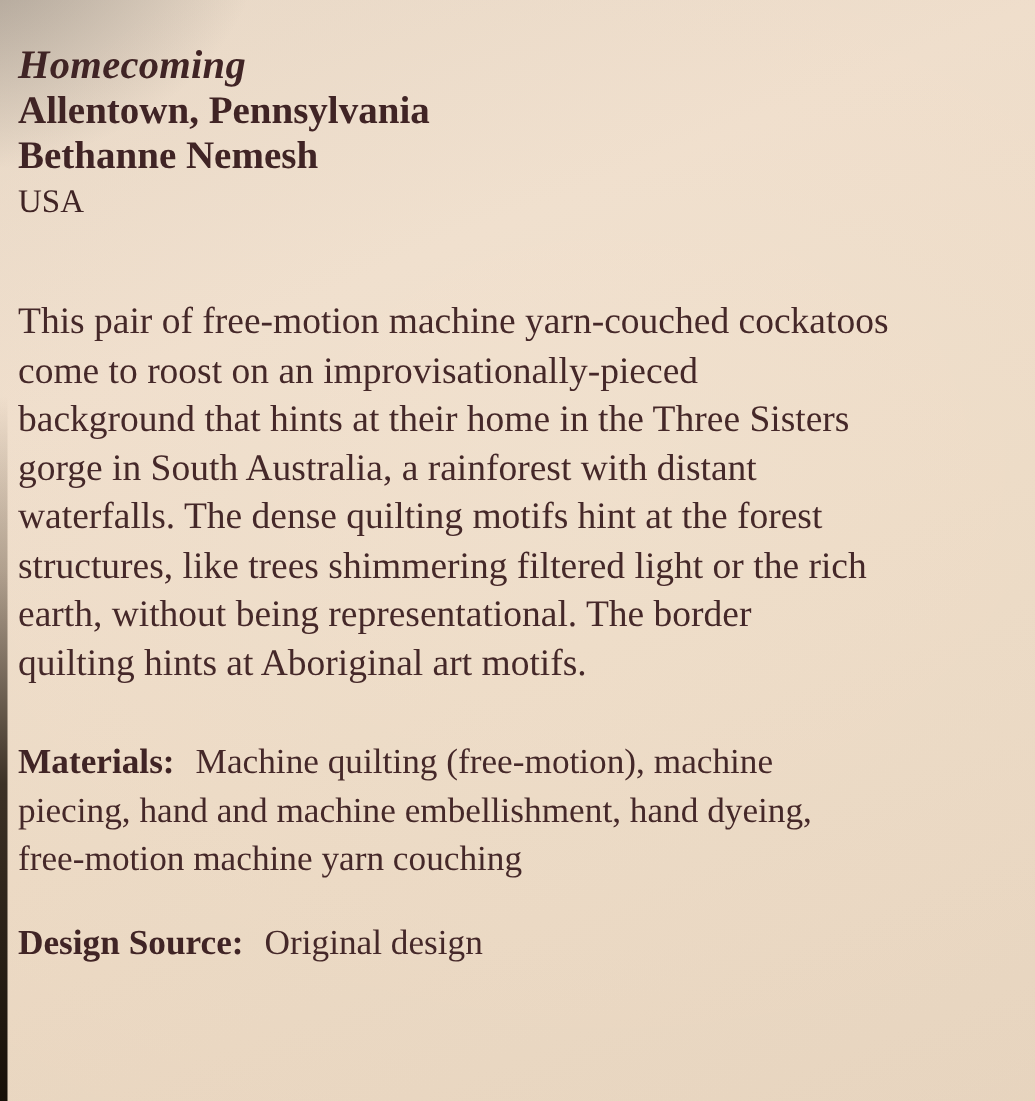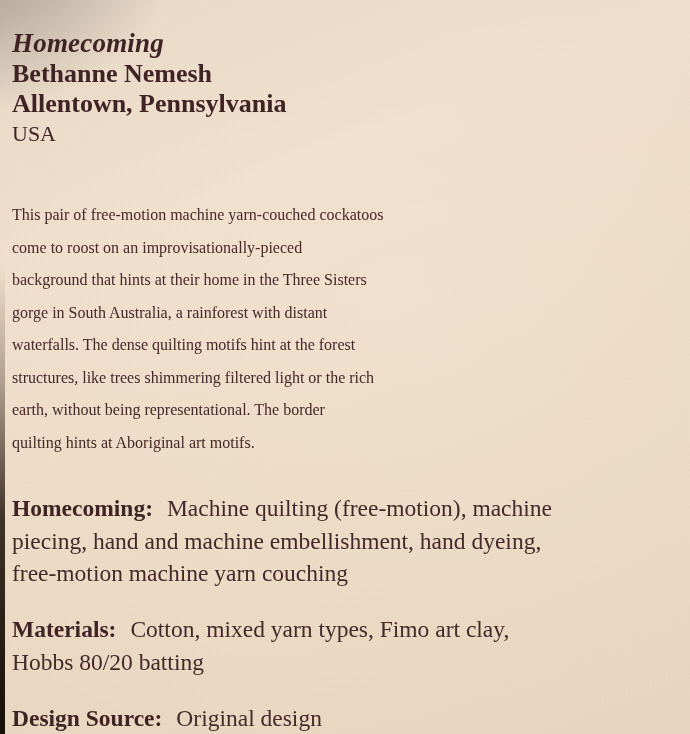--- a/index.html
+++ b/index.html
@@ -52,21 +52,21 @@
     color: #402425;
   }
   .country-line {
     font-weight: 400;
     font-size: 22px;
     line-height: 30px;
     color: #402425;
   }
   .description {
     margin-top: 50px;
-    font-size: 16px;
+    font-size: 25px;
     line-height: 32.5px;
     white-space: pre;
   }
   .section {
     font-size: 23.5px;
     line-height: 32.5px;
   }
   .section.techniques { margin-top: 33px; }
   .section.materials  { margin-top: 13px; }
   .section.design     { margin-top: 14px; }
@@ -81,43 +81,39 @@
 </style>
 </head>
 <body>
 
 <div class="edge-shadow-left"></div>
 
 <div class="card">
 
   <div class="title">Homecoming</div>
 
+  <div class="artist-line">Allentown, Pennsylvania</div>
+
   <div class="artist-line">Bethanne Nemesh</div>
-
-  <div class="artist-line">Allentown, Pennsylvania</div>
 
   <div class="country-line">USA</div>
 
   <div class="description">This pair of free-motion machine yarn-couched cockatoos
 come to roost on an improvisationally-pieced
 background that hints at their home in the Three Sisters
 gorge in South Australia, a rainforest with distant
 waterfalls. The dense quilting motifs hint at the forest
 structures, like trees shimmering filtered light or the rich
 earth, without being representational. The border
 quilting hints at Aboriginal art motifs.</div>
 
   <p class="section techniques">
-    <span class="section-label">Homecoming:</span><span class="section-text">Machine quilting (free-motion), machine
+    <span class="section-label">Materials:</span><span class="section-text">Machine quilting (free-motion), machine
 piecing, hand and machine embellishment, hand dyeing,
 free-motion machine yarn couching</span>
   </p>
 
-  <p class="section materials">
-    <span class="section-label">Materials:</span><span class="section-text">Cotton, mixed yarn types, Fimo art clay,
-Hobbs 80/20 batting</span>
-  </p>
 
   <p class="section design">
     <span class="section-label">Design Source:</span><span class="section-text">Original design</span>
   </p>
 
 </div>
 
 </body></html>

